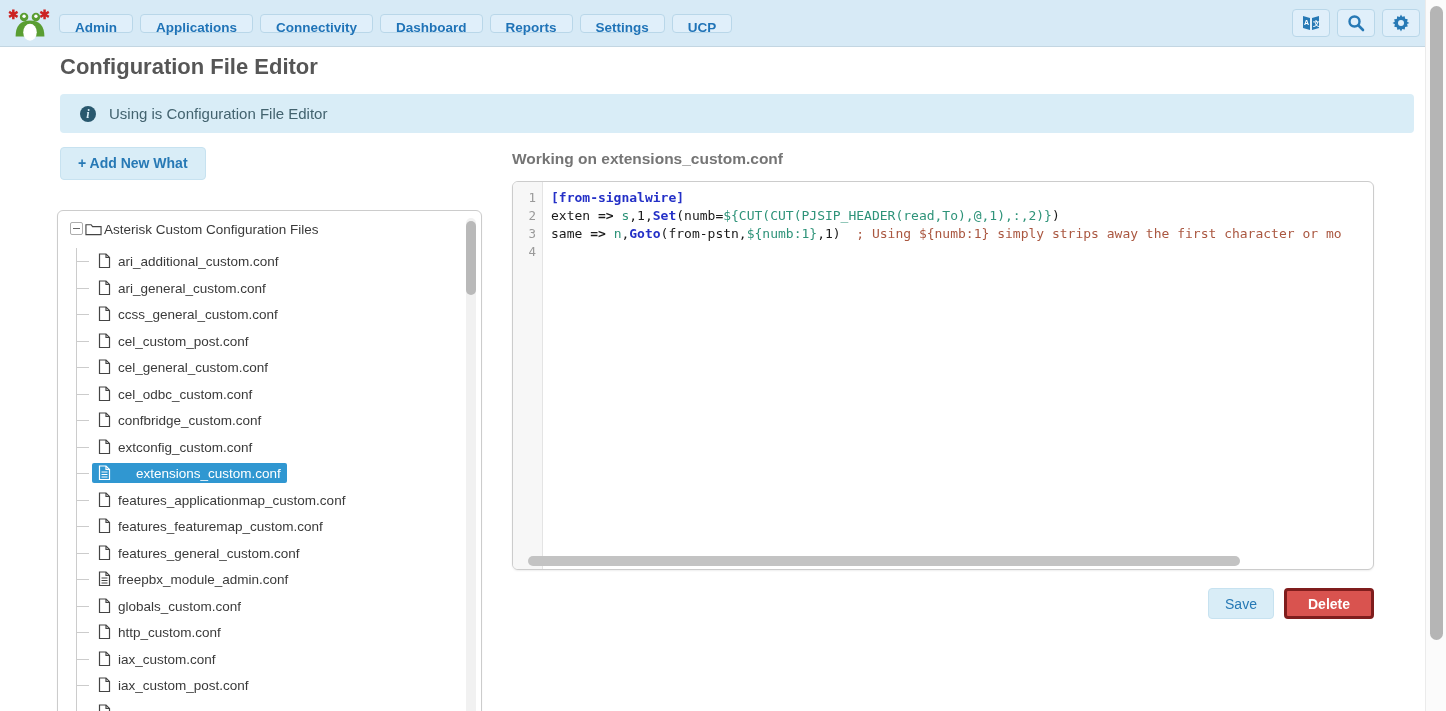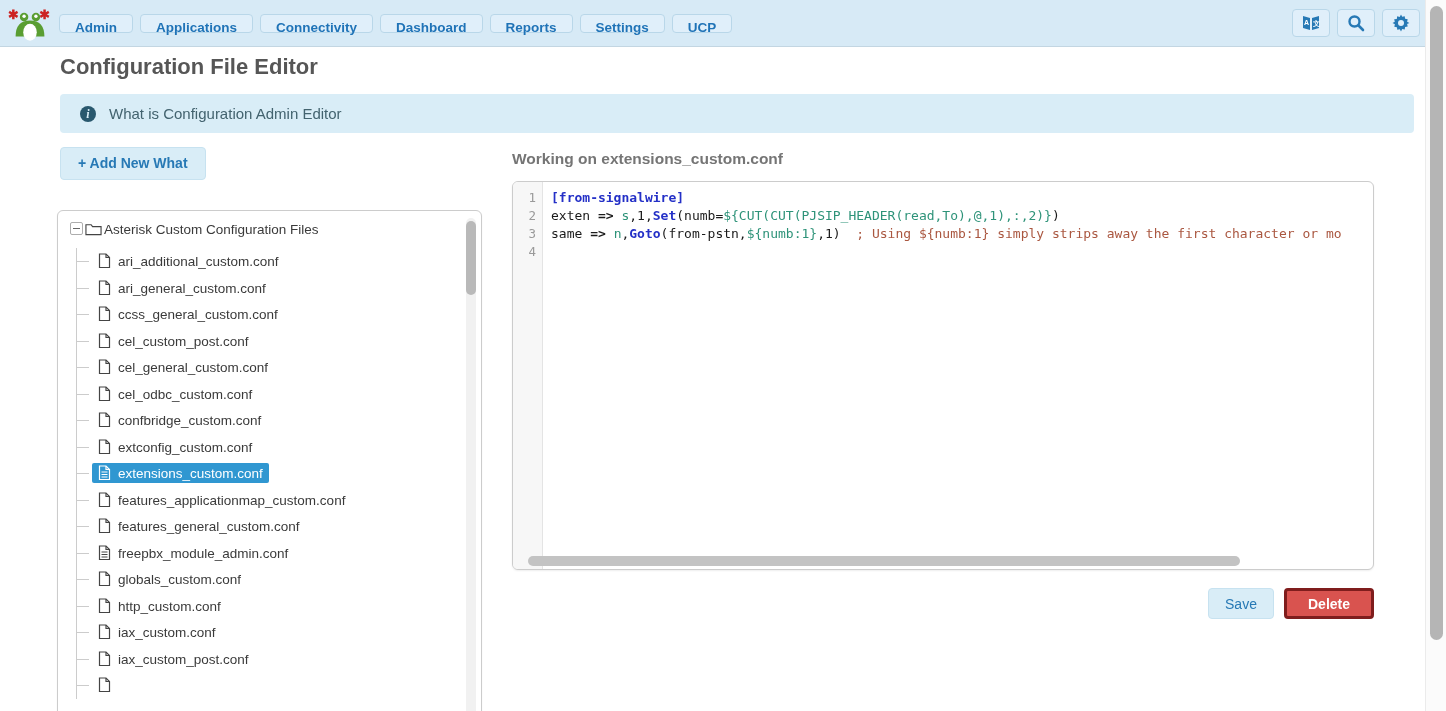--- a/index.html
+++ b/index.html
@@ -46,21 +46,21 @@
                      border-top:1px solid #666; }
   .tree-root-label { font-size:13.5px; color:#3a3a3a; }
   .tree-children { margin-left:6px; border-left:1px solid #ccc; padding-left:0; }
   .file-row { position:relative; height:26.5px; display:flex; align-items:center;
               padding-left:15px; cursor:pointer; }
   .file-row::before { content:""; position:absolute; left:0; top:13px; width:12px;
                       border-top:1px solid #ccc; }
   .row-inner { display:flex; align-items:flex-end; gap:7px; padding:2px 6px; border-radius:2px; }
   .file-name { font-size:13.5px; color:#3a3a3a; white-space:nowrap; }
   .file-row.selected .row-inner { background:#3097d1; }
-  .file-row.selected .file-name { color:#fff; }
+  .file-row.selected .file-name { color:#fff;margin-left:18px; }
   .file-row.selected svg path, .file-row.selected svg line { stroke:#fff; }
   .file-icon { width:13px; height:16px; flex:none; display:flex; }
   .doc-lines { display:none; }
   .file-icon.file-content .doc-lines { display:inline; }
 
   .tree-scrollbar { position:absolute; right:5px; top:7px; width:10px; height:540px;
                     background:#f1f1f1; border-radius:5px; }
   .tree-thumb { position:absolute; left:0; top:3px; width:10px; height:74px;
                 background:#b9b9b9; border-radius:5px; cursor:pointer; }
 
@@ -145,21 +145,21 @@
       <path fill="#2779b5" d="M10 1.5l1.2 2.3 2.5-.6 .4 2.6 2.6 .4-.6 2.5 2.3 1.2-2.3 1.2 .6 2.5-2.6 .4-.4 2.6-2.5-.6L10 18.5l-1.2-2.3-2.5 .6-.4-2.6-2.6-.4 .6-2.5L1.5 10l2.3-1.2-.6-2.5 2.6-.4 .4-2.6 2.5 .6z"></path>
       <circle cx="10" cy="10" r="3" fill="#e0effa"></circle>
     </svg>
   </button>
 </div>
 
 <h1 class="page-title">Configuration File Editor</h1>
 
 <div class="info-banner">
   <span class="info-circle">i</span>
-  <span class="info-text">What is Configuration Admin Editor</span>
+  <span class="info-text">Using is Configuration File Editor</span>
 </div>
 
 <button class="add-btn">+ Add New What</button>
 
 <div class="tree-panel">
   <div class="tree">
     <div class="tree-root-row">
       <span class="expander"></span>
       <svg width="17" height="14" viewBox="0 0 18 14">
         <path d="M1 2.5 h5.5 l1.5 2 h9 v8.5 h-16 z" fill="none" stroke="#444" stroke-width="1.2"></path>
@@ -333,20 +333,36 @@
             <svg width="13" height="16" viewBox="0 0 13 16">
               <path d="M1.5 1 h6.5 l3.5 3.5 v10 h-10 z" fill="none" stroke="#444" stroke-width="1.2"></path>
               <path d="M8 1 v3.5 h3.5" fill="none" stroke="#444" stroke-width="1.2"></path>
               <g class="doc-lines">
                 <line x1="3.5" y1="7" x2="9.5" y2="7" stroke="#444" stroke-width="1"></line>
                 <line x1="3.5" y1="9.5" x2="9.5" y2="9.5" stroke="#444" stroke-width="1"></line>
                 <line x1="3.5" y1="12" x2="9.5" y2="12" stroke="#444" stroke-width="1"></line>
               </g>
             </svg>
           </span>
+          <span class="file-name">features_featuremap_custom.conf</span>
+        </span>
+      </div>
+        <div class="file-row">
+        <span class="row-inner">
+          <span class="file-icon file-empty">
+            <svg width="13" height="16" viewBox="0 0 13 16">
+              <path d="M1.5 1 h6.5 l3.5 3.5 v10 h-10 z" fill="none" stroke="#444" stroke-width="1.2"></path>
+              <path d="M8 1 v3.5 h3.5" fill="none" stroke="#444" stroke-width="1.2"></path>
+              <g class="doc-lines">
+                <line x1="3.5" y1="7" x2="9.5" y2="7" stroke="#444" stroke-width="1"></line>
+                <line x1="3.5" y1="9.5" x2="9.5" y2="9.5" stroke="#444" stroke-width="1"></line>
+                <line x1="3.5" y1="12" x2="9.5" y2="12" stroke="#444" stroke-width="1"></line>
+              </g>
+            </svg>
+          </span>
           <span class="file-name">features_general_custom.conf</span>
         </span>
       </div>
         <div class="file-row">
         <span class="row-inner">
           <span class="file-icon file-content">
             <svg width="13" height="16" viewBox="0 0 13 16">
               <path d="M1.5 1 h6.5 l3.5 3.5 v10 h-10 z" fill="none" stroke="#444" stroke-width="1.2"></path>
               <path d="M8 1 v3.5 h3.5" fill="none" stroke="#444" stroke-width="1.2"></path>
               <g class="doc-lines">

